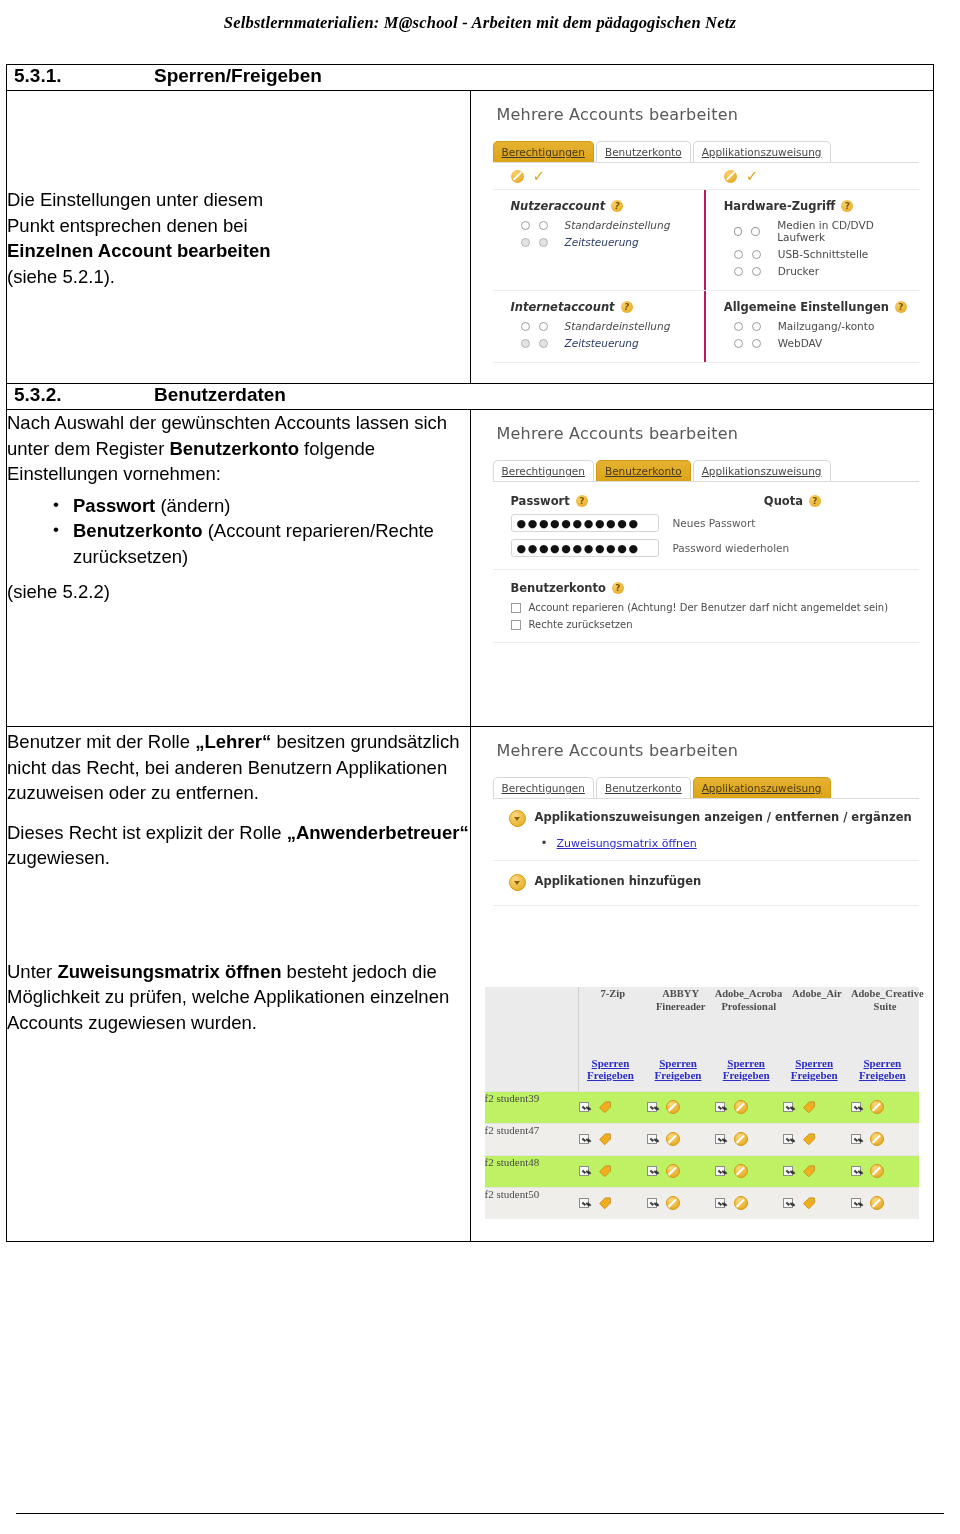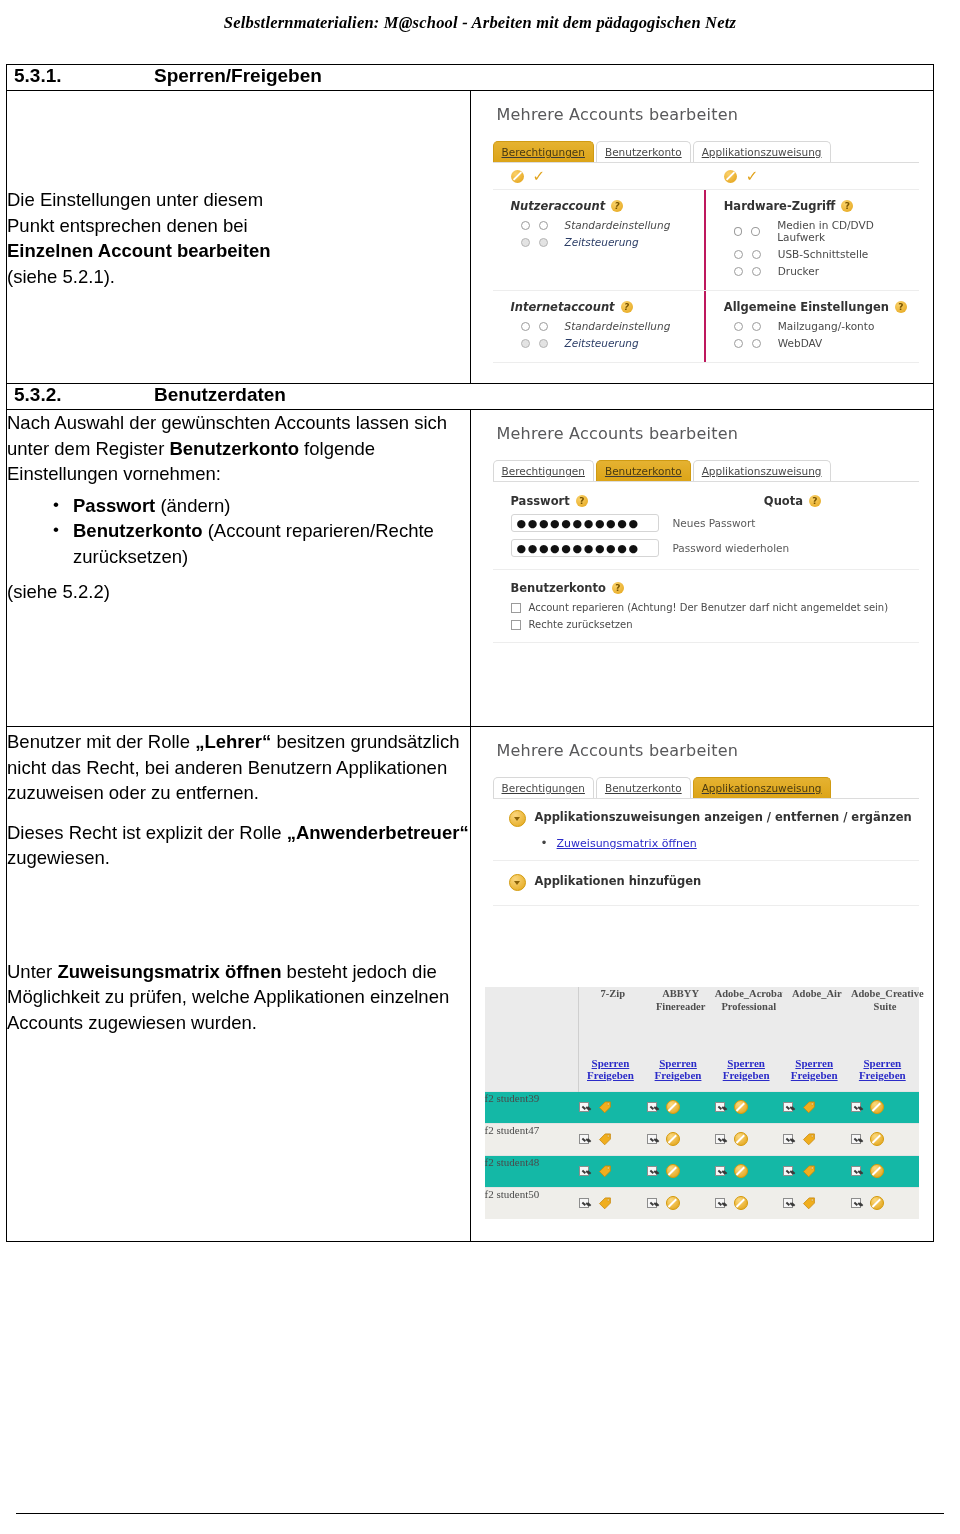--- a/index.html
+++ b/index.html
@@ -190,21 +190,21 @@
   .mx-head-cell{
     padding:9px 6px 0 8px;border-left:1px solid #dcdcdc;
     background:#ebebeb;height:104px;box-sizing:border-box;position:relative;
   }
   .mx-head-cell.first{border-left:1px solid #cfcfcf;}
   .mx-head-blank{background:#ebebeb;border:none;}
   .mx-appname{font-size:10.5px;color:#4e4e4e;line-height:13px;}
   .mx-links{position:absolute;bottom:9px;left:8px;font-size:11px;line-height:12.5px;}
   .mx-links a{display:block;color:#2b2bc8;text-decoration:underline;}
   .mx-row td{border-top:1px solid #e3e3e3;height:31px;}
-  .mx-row.odd td{background:#14b8a6;}
+  .mx-row.odd td{background:#bef264;}
   .mx-row.even td{background:#efeeea;}
   .mx-user{font-size:11px;color:#4a4a4a;padding-left:8px;}
   .mx-cell{border-left:1px solid #dcdcdc;padding-left:9px;}
   .mx-cellinner{display:flex;align-items:center;height:31px;}
   .mx-chk{
     width:10px;height:10px;border:1px solid #8d8d8d;background:#f7f7f7;
     display:inline-block;position:relative;margin-right:9px;box-sizing:border-box;flex:none;
   }
   .mx-chk:after{
     content:"";position:absolute;left:2px;top:3.5px;width:4px;height:1.6px;

